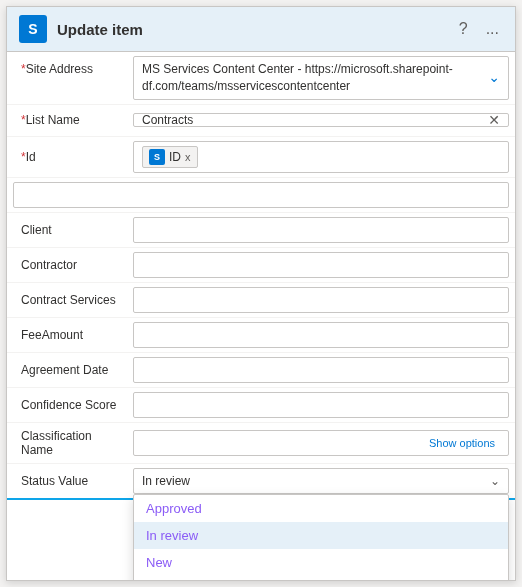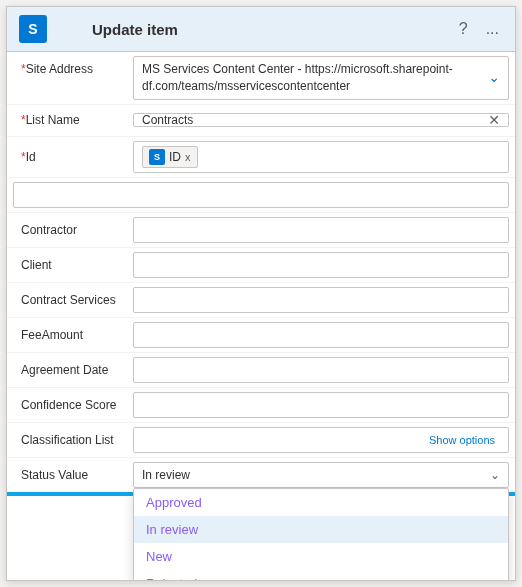--- a/index.html
+++ b/index.html
@@ -44,21 +44,20 @@
       font-weight: bold;
       font-size: 14px;
       margin-right: 10px;
       flex-shrink: 0;
     }
     .header-title {
       flex: 1;
       font-size: 15px;
       font-weight: 600;
       color: #323130;
-      margin-left: 35px;
     }
     .header-actions {
       display: flex;
       align-items: center;
       gap: 10px;
     }
     .header-btn {
       background: none;
       border: none;
       cursor: pointer;
@@ -202,21 +201,21 @@
       position: absolute;
       right: 20px;
       color: #0078d4;
       font-size: 11px;
       cursor: pointer;
     }
     .status-row {
       display: flex;
       align-items: stretch;
       min-height: 32px;
-      border-bottom: 4px solid #0ea5e9;
+      border-bottom: 2px solid #0ea5e9;
       position: relative;
     }
     .dropdown-container {
       position: relative;
       width: 100%;
     }
     .dropdown-popup {
       position: absolute;
       top: 100%;
       left: 0;
@@ -294,34 +293,34 @@
       </div>
     </div>
 
     <div class="form-row">
       <div class="form-field">
         <input class="field-input" type="text" value="" style="">
       </div>
     </div>
 
     <div class="form-row">
+      <div class="form-label">Client</div>
+      <div class="form-field">
+        <input class="field-input" type="text" value="" style="">
+      </div>
+    </div>
+
+    <div class="form-row">
       <div class="form-label">Contractor</div>
       <div class="form-field">
         <input class="field-input" type="text" value="" style="">
       </div>
     </div>
 
     <div class="form-row">
-      <div class="form-label">Client</div>
-      <div class="form-field">
-        <input class="field-input" type="text" value="" style="">
-      </div>
-    </div>
-
-    <div class="form-row">
       <div class="form-label">Contract Services</div>
       <div class="form-field">
         <input class="field-input" type="text" value="" style="">
       </div>
     </div>
 
     <div class="form-row">
       <div class="form-label">FeeAmount</div>
       <div class="form-field">
         <input class="field-input" type="text" value="" style="">
@@ -336,21 +335,21 @@
     </div>
 
     <div class="form-row">
       <div class="form-label">Confidence Score</div>
       <div class="form-field">
         <input class="field-input" type="text" value="" style="">
       </div>
     </div>
 
     <div class="form-row">
-      <div class="form-label">Classification List</div>
+      <div class="form-label">Classification Name</div>
       <div class="form-field" style="position:relative;">
         <input class="field-input" type="text" value="" style="">
         <span class="show-options">Show options</span>
       </div>
     </div>
 
     <div class="status-row">
       <div class="form-label">Status Value</div>
       <div class="form-field" style="position:relative;overflow:visible;">
         <div class="dropdown-container">

